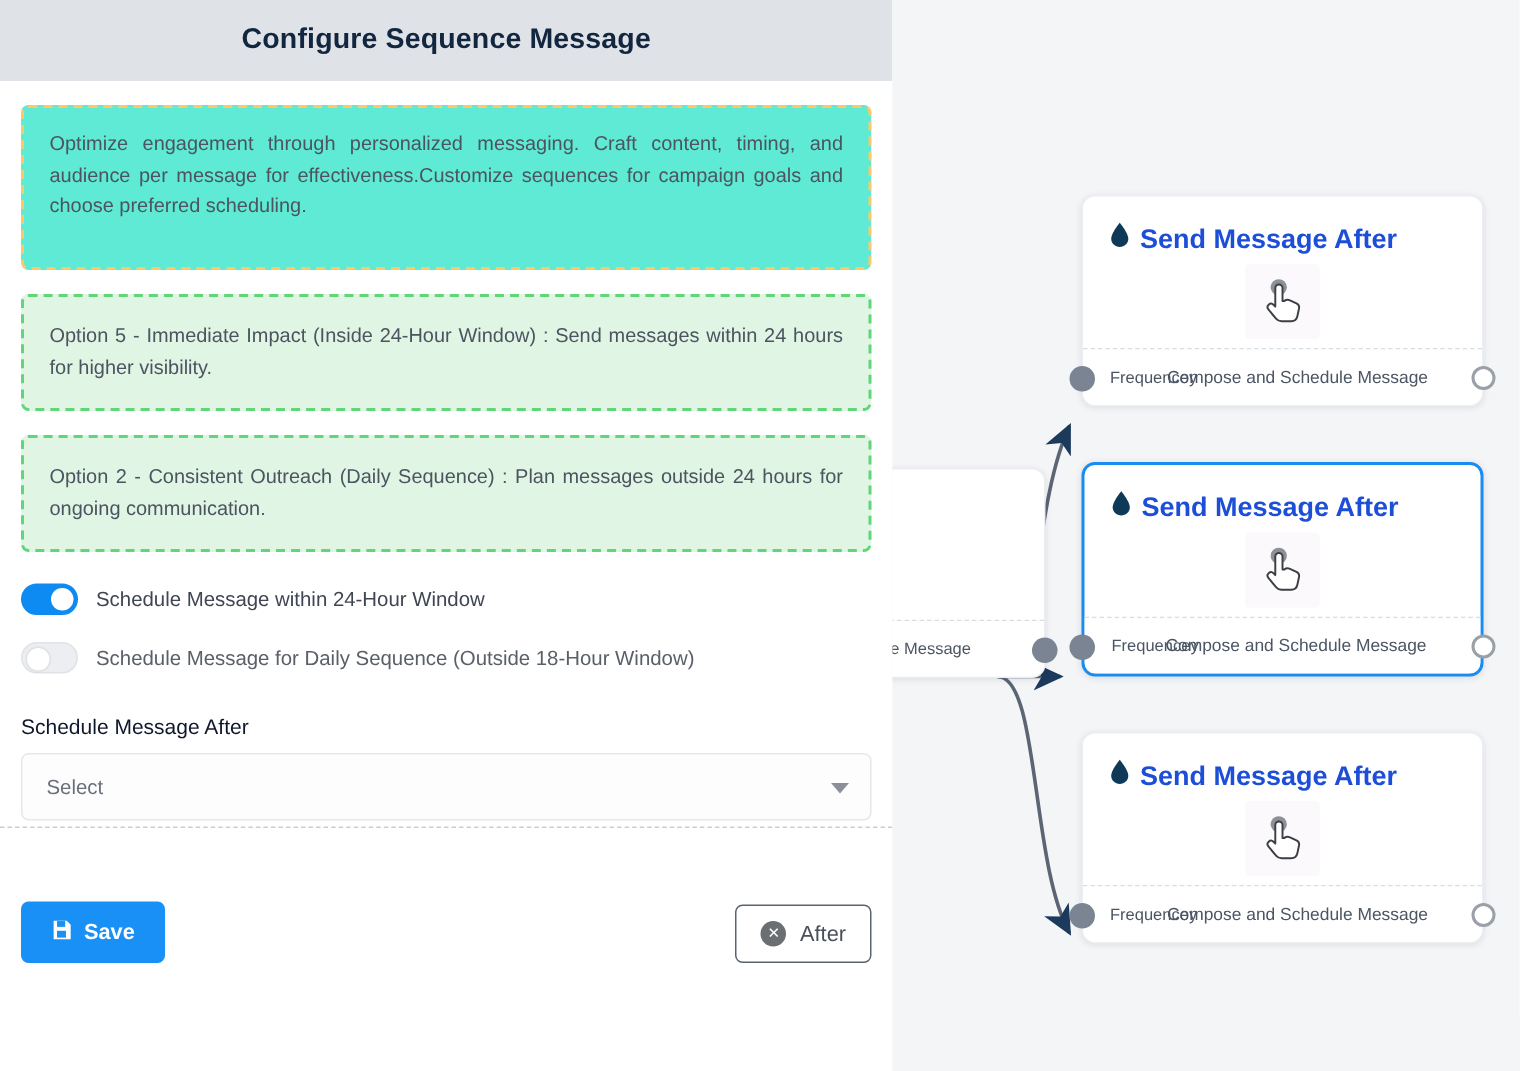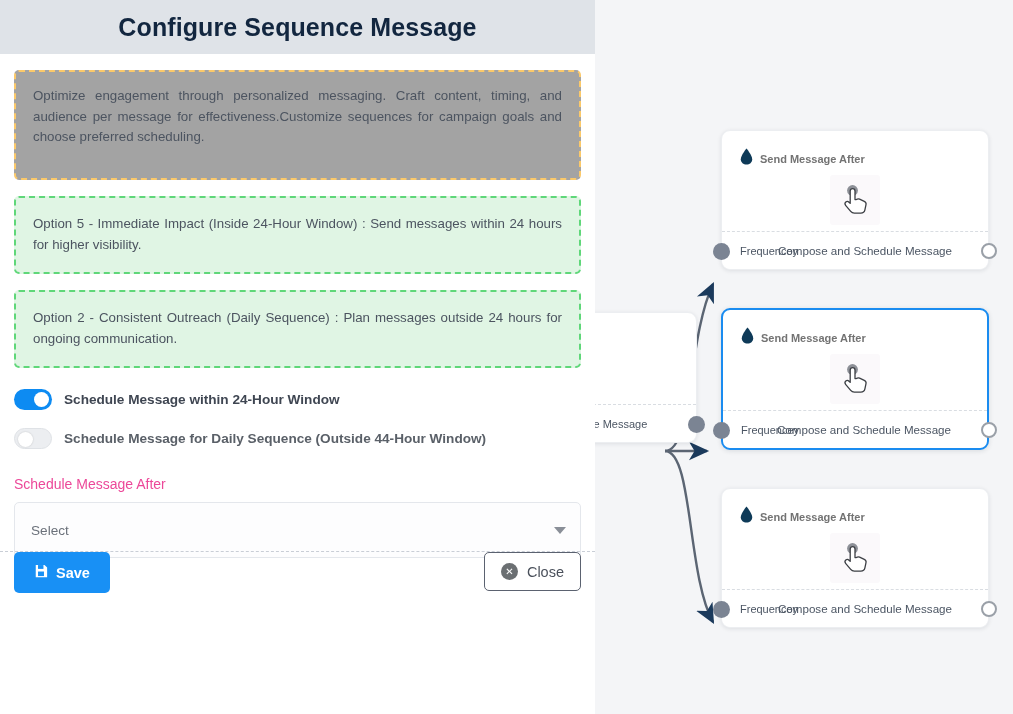--- a/index.html
+++ b/index.html
@@ -26,60 +26,59 @@
     overflow: hidden;
   }
   #modal-header {
     height: 54px;
     background: #dfe3e8;
     display: flex;
     align-items: center;
     justify-content: center;
   }
   #modal-title {
-    font-size: 25px;
+    font-size: 19px;
     font-weight: bold;
     color: #12263f;
     letter-spacing: .1px;
   }
   #modal-body {
     padding: 16px 14px 0 14px;
   }
 
   .notice {
     box-sizing: border-box;
     border-radius: 5px;
     padding: 14px 17px;
     font-size: 13.3px;
     line-height: 1.55;
     color: #4c5460;
     text-align: justify;
     text-justify: inter-word;
     margin-bottom: 16px;
   }
   .notice-warn {
-    background: #a3a3a3;
+    background: #5eead4;
     border: 2px dashed #fbc96a;
     height: 110px;
   }
   .notice-ok {
     background: #e0f5e4;
     border: 2px dashed #5fd779;
     min-height: 78px;
     display: flex;
     align-items: center;
   }
   .notice-ok > span { display: block; }
 
   .toggle-row {
     display: flex;
     align-items: center;
     margin: 0 0 0 0;
     padding: 5px 0;
-    font-weight: bold;
   }
   .toggle-row + .toggle-row { margin-top: 8px; }
   .switch {
     width: 38px;
     height: 21px;
     border-radius: 11px;
     position: relative;
     flex: 0 0 auto;
     margin-right: 12px;
     box-sizing: border-box;
@@ -97,26 +96,26 @@
   .switch.off .knob { left: 3px; box-shadow: 0 0 2px rgba(0,0,0,.18); }
   .toggle-label {
     font-size: 13.6px;
     color: #3f4652;
   }
   .toggle-label.muted { color: #5a6068; }
 
   #field-block { margin-top: 22px; }
   #field-label {
     font-size: 14px;
-    color: #ec4899;
+    color: #0f172a;
     margin-bottom: 10px;
   }
   #select-control {
     position: relative;
-    height: 56px;
+    height: 45px;
     border: 1px solid #e4e7ec;
     border-radius: 5px;
     background: #fdfdfe;
     display: flex;
     align-items: center;
     padding: 0 16px;
     box-sizing: border-box;
   }
   #select-value {
     font-size: 13.6px;
@@ -140,21 +139,21 @@
     border-top: 1px dashed #c9ced6;
   }
   #modal-footer {
     position: absolute;
     left: 0; right: 0;
     top: 552px;
     height: 90px;
     padding: 0 14px;
     box-sizing: border-box;
     display: flex;
-    align-items: flex-start;
+    align-items: flex-end;
     justify-content: space-between;
   }
   #save-button {
     background: #1890f5;
     border: none;
     border-radius: 5px;
     color: #ffffff;
     font-size: 14.5px;
     font-weight: bold;
     height: 41px;
@@ -223,23 +222,23 @@
     border-radius: 9px;
   }
   .card-head {
     display: flex;
     align-items: center;
     gap: 7px;
     padding: 17px 0 0 18px;
   }
   .drop-icon { flex: 0 0 auto; }
   .card-title {
-    font-size: 11px;
+    font-size: 18px;
     font-weight: bold;
-    color: #737373;
+    color: #1d4ed8;
   }
   .card-body {
     height: 62px;
     display: flex;
     align-items: center;
     justify-content: center;
   }
   .hand-box {
     width: 50px; height: 50px;
     background: #fbf9fb;
@@ -314,21 +313,21 @@
       <div class="switch on">
         <div class="knob"></div>
       </div>
       <div class="toggle-label">Schedule Message within 24-Hour Window</div>
     </div>
 
     <div class="toggle-row">
       <div class="switch off">
         <div class="knob"></div>
       </div>
-      <div class="toggle-label muted">Schedule Message for Daily Sequence (Outside 44-Hour Window)</div>
+      <div class="toggle-label muted">Schedule Message for Daily Sequence (Outside 18-Hour Window)</div>
     </div>
 
     <div id="field-block">
       <div id="field-label">Schedule Message After</div>
       <div id="select-control">
         <div id="select-value">Select</div>
         <div id="select-caret"></div>
       </div>
     </div>
 
@@ -343,21 +342,21 @@
           <path fill="#ffffff" d="M2 1h10l3 3v11H2V1z"></path>
           <rect x="4.6" y="1.2" width="6.2" height="4.4" fill="#1890f5"></rect>
           <rect x="4.6" y="8.6" width="6.8" height="5.2" fill="#1890f5"></rect>
         </svg>
       </span>
       <span>Save</span>
     </button>
 
     <button id="close-button">
       <span class="icon-circle-x">✕</span>
-      <span>Close</span>
+      <span>After</span>
     </button>
   </div>
 
 </div>
 
 <div id="canvas">
 
   <svg id="edges-svg">
     <defs>
       <marker id="arrowhead" markerWidth="9" markerHeight="9" refX="7.5" refY="4.5" orient="auto">

